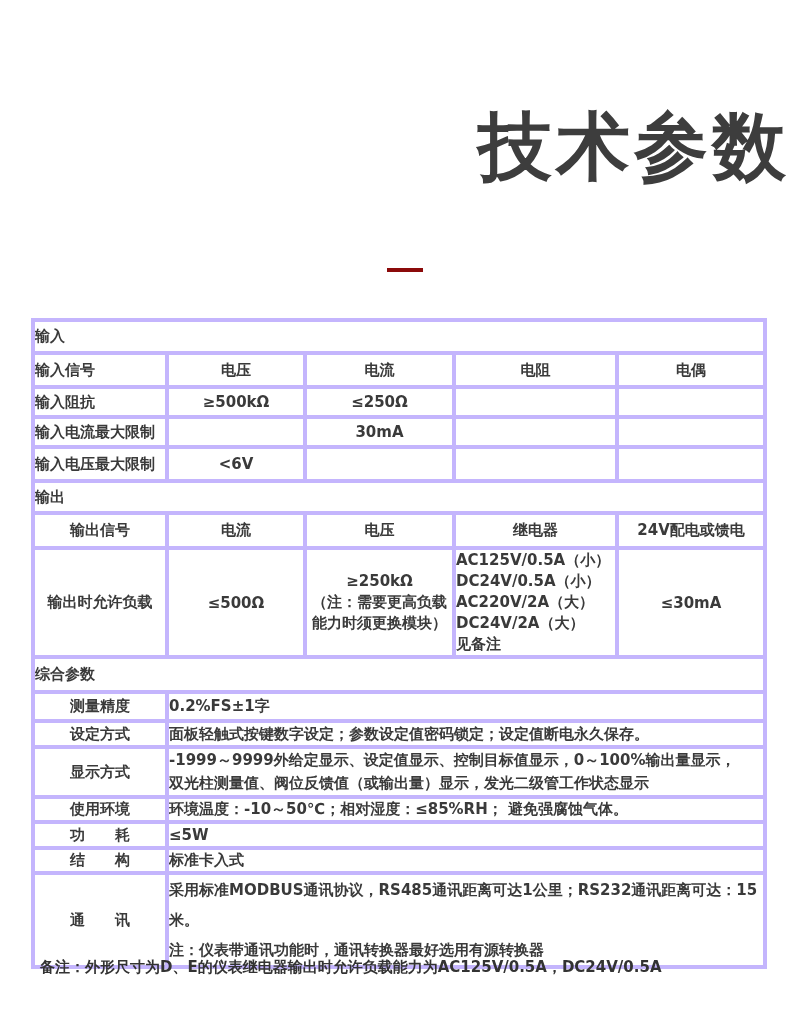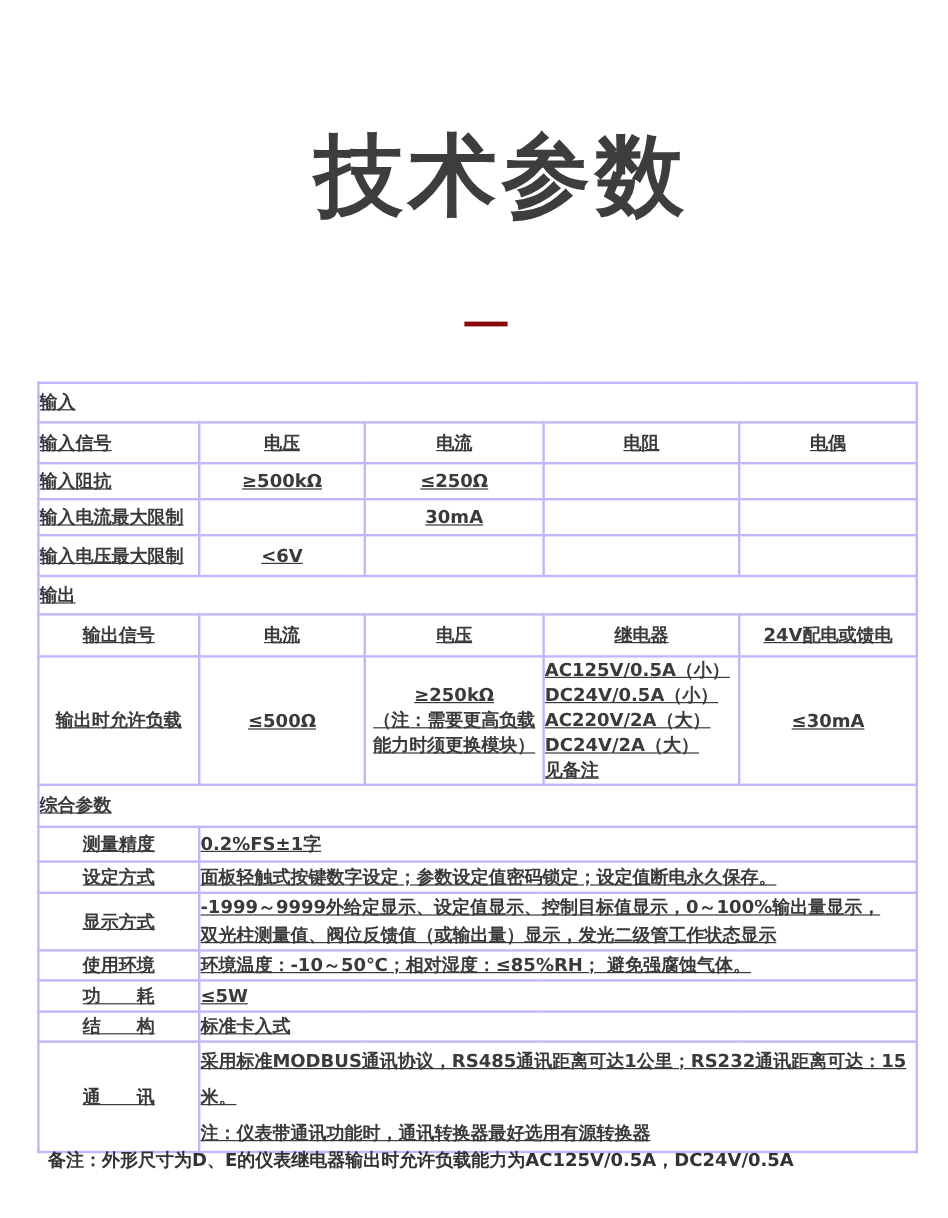--- a/index.html
+++ b/index.html
@@ -7,21 +7,21 @@
   body {
     width: 790px; height: 1015px;
     position: relative;
     font-family: "DejaVu Sans", "Liberation Sans", sans-serif;
     color: #3a3a3a;
     overflow: hidden;
   }
   .page-title {
     position: absolute;
     top: 98px; left: 0; width: 790px;
-    text-align: center;
+    text-align: right;
     font-size: 74px;
     font-weight: 800;
     letter-spacing: 4px;
     color: #3d3d3d;
     white-space: nowrap;
     padding-left: 46px;
   }
   .title-accent {
     position: absolute;
     top: 268px; left: 387px;
@@ -29,28 +29,27 @@
     background: #8b0a0a;
   }
   table.spec {
     position: absolute;
     top: 318px; left: 31px;
     width: 732px;
     border-collapse: collapse;
     table-layout: fixed;
   }
   table.spec td {
-    border: 2px solid #c4b5fd;
+    border: 4px solid #c4b5fd;
     font-size: 15px;
     font-weight: 600;
     color: #3a3a3a;
     padding: 0;
     vertical-align: middle;
     overflow: hidden;
-    text-decoration: underline;
   }
   td.section {
     font-size: 16.5px;
     font-weight: 700;
     text-align: left;
     padding-left: 8px;
   }
   td.lbl   { text-align: left;  padding-left: 8px;  }
   td.ctr   { text-align: center; }
   td.val   { text-align: left;  padding-left: 13px; }

